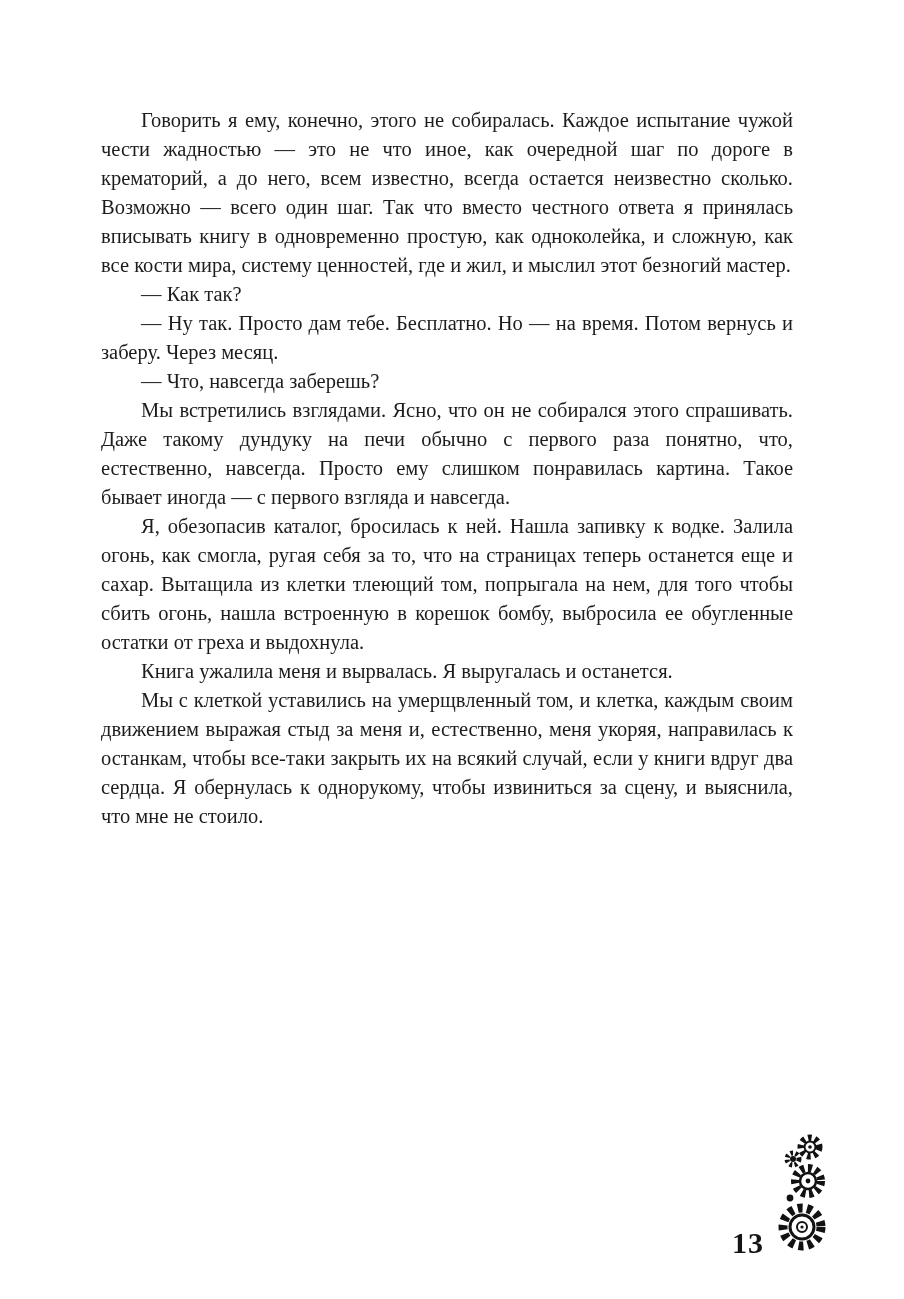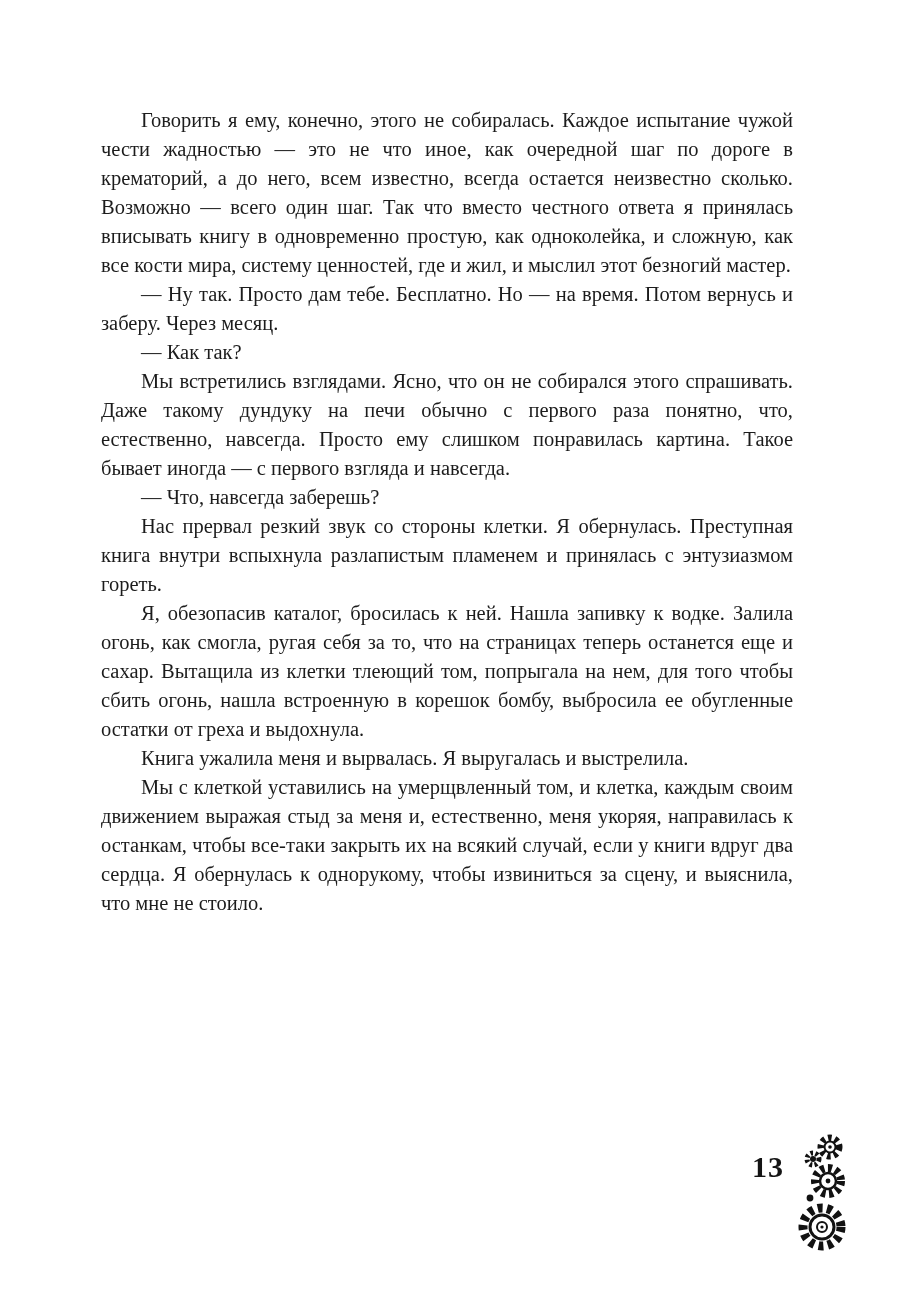--- a/index.html
+++ b/index.html
@@ -27,24 +27,24 @@
     hyphens: auto;
     -webkit-hyphens: auto;
   }
   .text-block p {
     margin: 0;
     padding: 0;
     text-indent: 40px;
   }
   .footer {
     position: absolute;
-    right: 48px;
+    right: 68px;
     top: 1132px;
     display: flex;
-    align-items: flex-start;
+    align-items: flex-end;
   }
   .page-number {
     font-family: "Liberation Serif", "DejaVu Serif", serif;
     font-size: 30px;
     font-weight: bold;
     letter-spacing: 1px;
     margin-top: 18px;
     margin-right: 6px;
     color: #141414;
   }
@@ -53,27 +53,26 @@
     height: 124px;
   }
 </style>
 </head>
 <body>
 
 <div class="page">
 
   <div class="text-block">
     <p>Говорить я ему, конечно, этого не собиралась. Каждое испытание чужой чести жадностью — это не что иное, как очередной шаг по дороге в крематорий, а до него, всем известно, всегда остается неизвестно сколько. Возможно — всего один шаг. Так что вместо честного ответа я принялась вписывать книгу в одновременно простую, как одноколейка, и сложную, как все кости мира, систему ценностей, где и жил, и мыслил этот безногий мастер.</p>
+    <p>— Как так?</p>
     <p>— Ну так. Просто дам тебе. Бесплатно. Но — на время. Потом вернусь и заберу. Через месяц.</p>
-    <p>— Как так?</p>
+    <p>— Что, навсегда заберешь?</p>
     <p>Мы встретились взглядами. Ясно, что он не собирался этого спрашивать. Даже такому дундуку на печи обычно с первого раза понятно, что, естественно, навсегда. Просто ему слишком понравилась картина. Такое бывает иногда — с первого взгляда и навсегда.</p>
-    <p>— Что, навсегда заберешь?</p>
-    <p>Нас прервал резкий звук со стороны клетки. Я обернулась. Преступная книга внутри вспыхнула разлапистым пламенем и принялась с энтузиазмом гореть.</p>
     <p>Я, обезопасив каталог, бросилась к ней. Нашла запивку к водке. Залила огонь, как смогла, ругая себя за то, что на страницах теперь останется еще и сахар. Вытащила из клетки тлеющий том, попрыгала на нем, для того чтобы сбить огонь, нашла встроенную в корешок бомбу, выбросила ее обугленные остатки от греха и выдохнула.</p>
-    <p>Книга ужалила меня и вырвалась. Я выругалась и выстрелила.</p>
+    <p>Книга ужалила меня и вырвалась. Я выругалась и останется.</p>
     <p>Мы с клеткой уставились на умерщвленный том, и клетка, каждым своим движением выражая стыд за меня и, естественно, меня укоряя, направилась к останкам, чтобы все-таки закрыть их на всякий случай, если у книги вдруг два сердца. Я обернулась к однорукому, чтобы извиниться за сцену, и выяснила, что мне не стоило.</p>
   </div>
 
   <div class="footer">
     <span class="page-number">13</span>
     <span>
       <svg class="ornament" viewBox="0 0 66 120" xmlns="http://www.w3.org/2000/svg" aria-hidden="true">
 
         <circle cx="40" cy="13" r="9" fill="none" stroke="#121212" stroke-width="7" stroke-dasharray="3.5 3.2"></circle>
         <circle cx="40" cy="13" r="5.5" fill="none" stroke="#121212" stroke-width="2"></circle>

